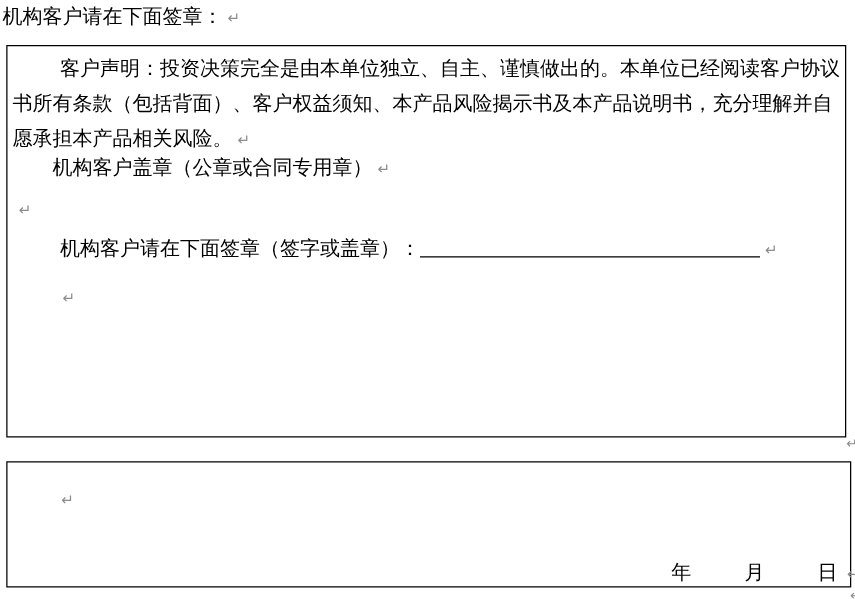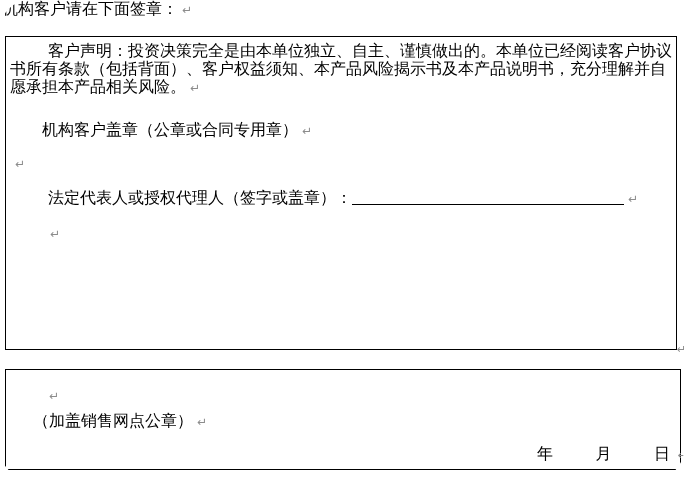--- a/index.html
+++ b/index.html
@@ -7,23 +7,22 @@
     width: 684px; height: 479px;
     background: #ffffff;
     font-family: "Liberation Serif", "DejaVu Serif", serif;
   }
   .page {
     position: relative;
     width: 684px; height: 479px;
     background: #ffffff;
     color: #000000;
     font-size: 16px;
-    line-height: 18px;
+    line-height: 28px;
     overflow: hidden;
-    border-radius: 30px;
   }
   .abs { position: absolute; white-space: nowrap; }
   .heading { left: 2px; top: 0; }
   .pilcrow {
     color: #8c8c8c;
     font-size: 12px;
     font-family: "DejaVu Sans", sans-serif;
     margin-left: 4px;
   }
   .pilcrow-solo { margin-left: 0; }
@@ -82,41 +81,38 @@
       <div class="decl-line decl-indent">客户声明：投资决策完全是由本单位独立、自主、谨慎做出的。本单位已经阅读客户协议</div>
       <div class="decl-line">书所有条款（包括背面）、客户权益须知、本产品风险揭示书及本产品说明书，充分理解并自</div>
       <div class="decl-line"><span>愿承担本产品相关风险。</span><span class="pilcrow">↵</span></div>
     </div>
 
     <div class="abs blank-line-1">
       <span class="pilcrow pilcrow-solo">↵</span>
     </div>
 
     <div class="abs legal-line">
-      <span>法定代表人或授权代理人（签字或盖章）：</span><span class="signature-blank"></span><span class="pilcrow">↵</span>
+      <span>机构客户请在下面签章（签字或盖章）：</span><span class="signature-blank"></span><span class="pilcrow">↵</span>
     </div>
 
     <div class="abs blank-line-2">
       <span class="pilcrow pilcrow-solo">↵</span>
     </div>
 
 
   </div>
 
   <div class="abs table-end-mark-1">↵</div>
 
   <div class="sig-box box2">
 
     <div class="abs outlet-blank">
       <span class="pilcrow pilcrow-solo">↵</span>
     </div>
 
-    <div class="abs outlet-line">
-      <span>（加盖销售网点公章）</span><span class="pilcrow">↵</span>
-    </div>
 
     <div class="abs date-line-2">
       <span>年　　月　　日</span><span class="pilcrow">↵</span>
     </div>
 
   </div>
 
   <div class="abs table-end-mark-2">↵</div>
 
 </div>

